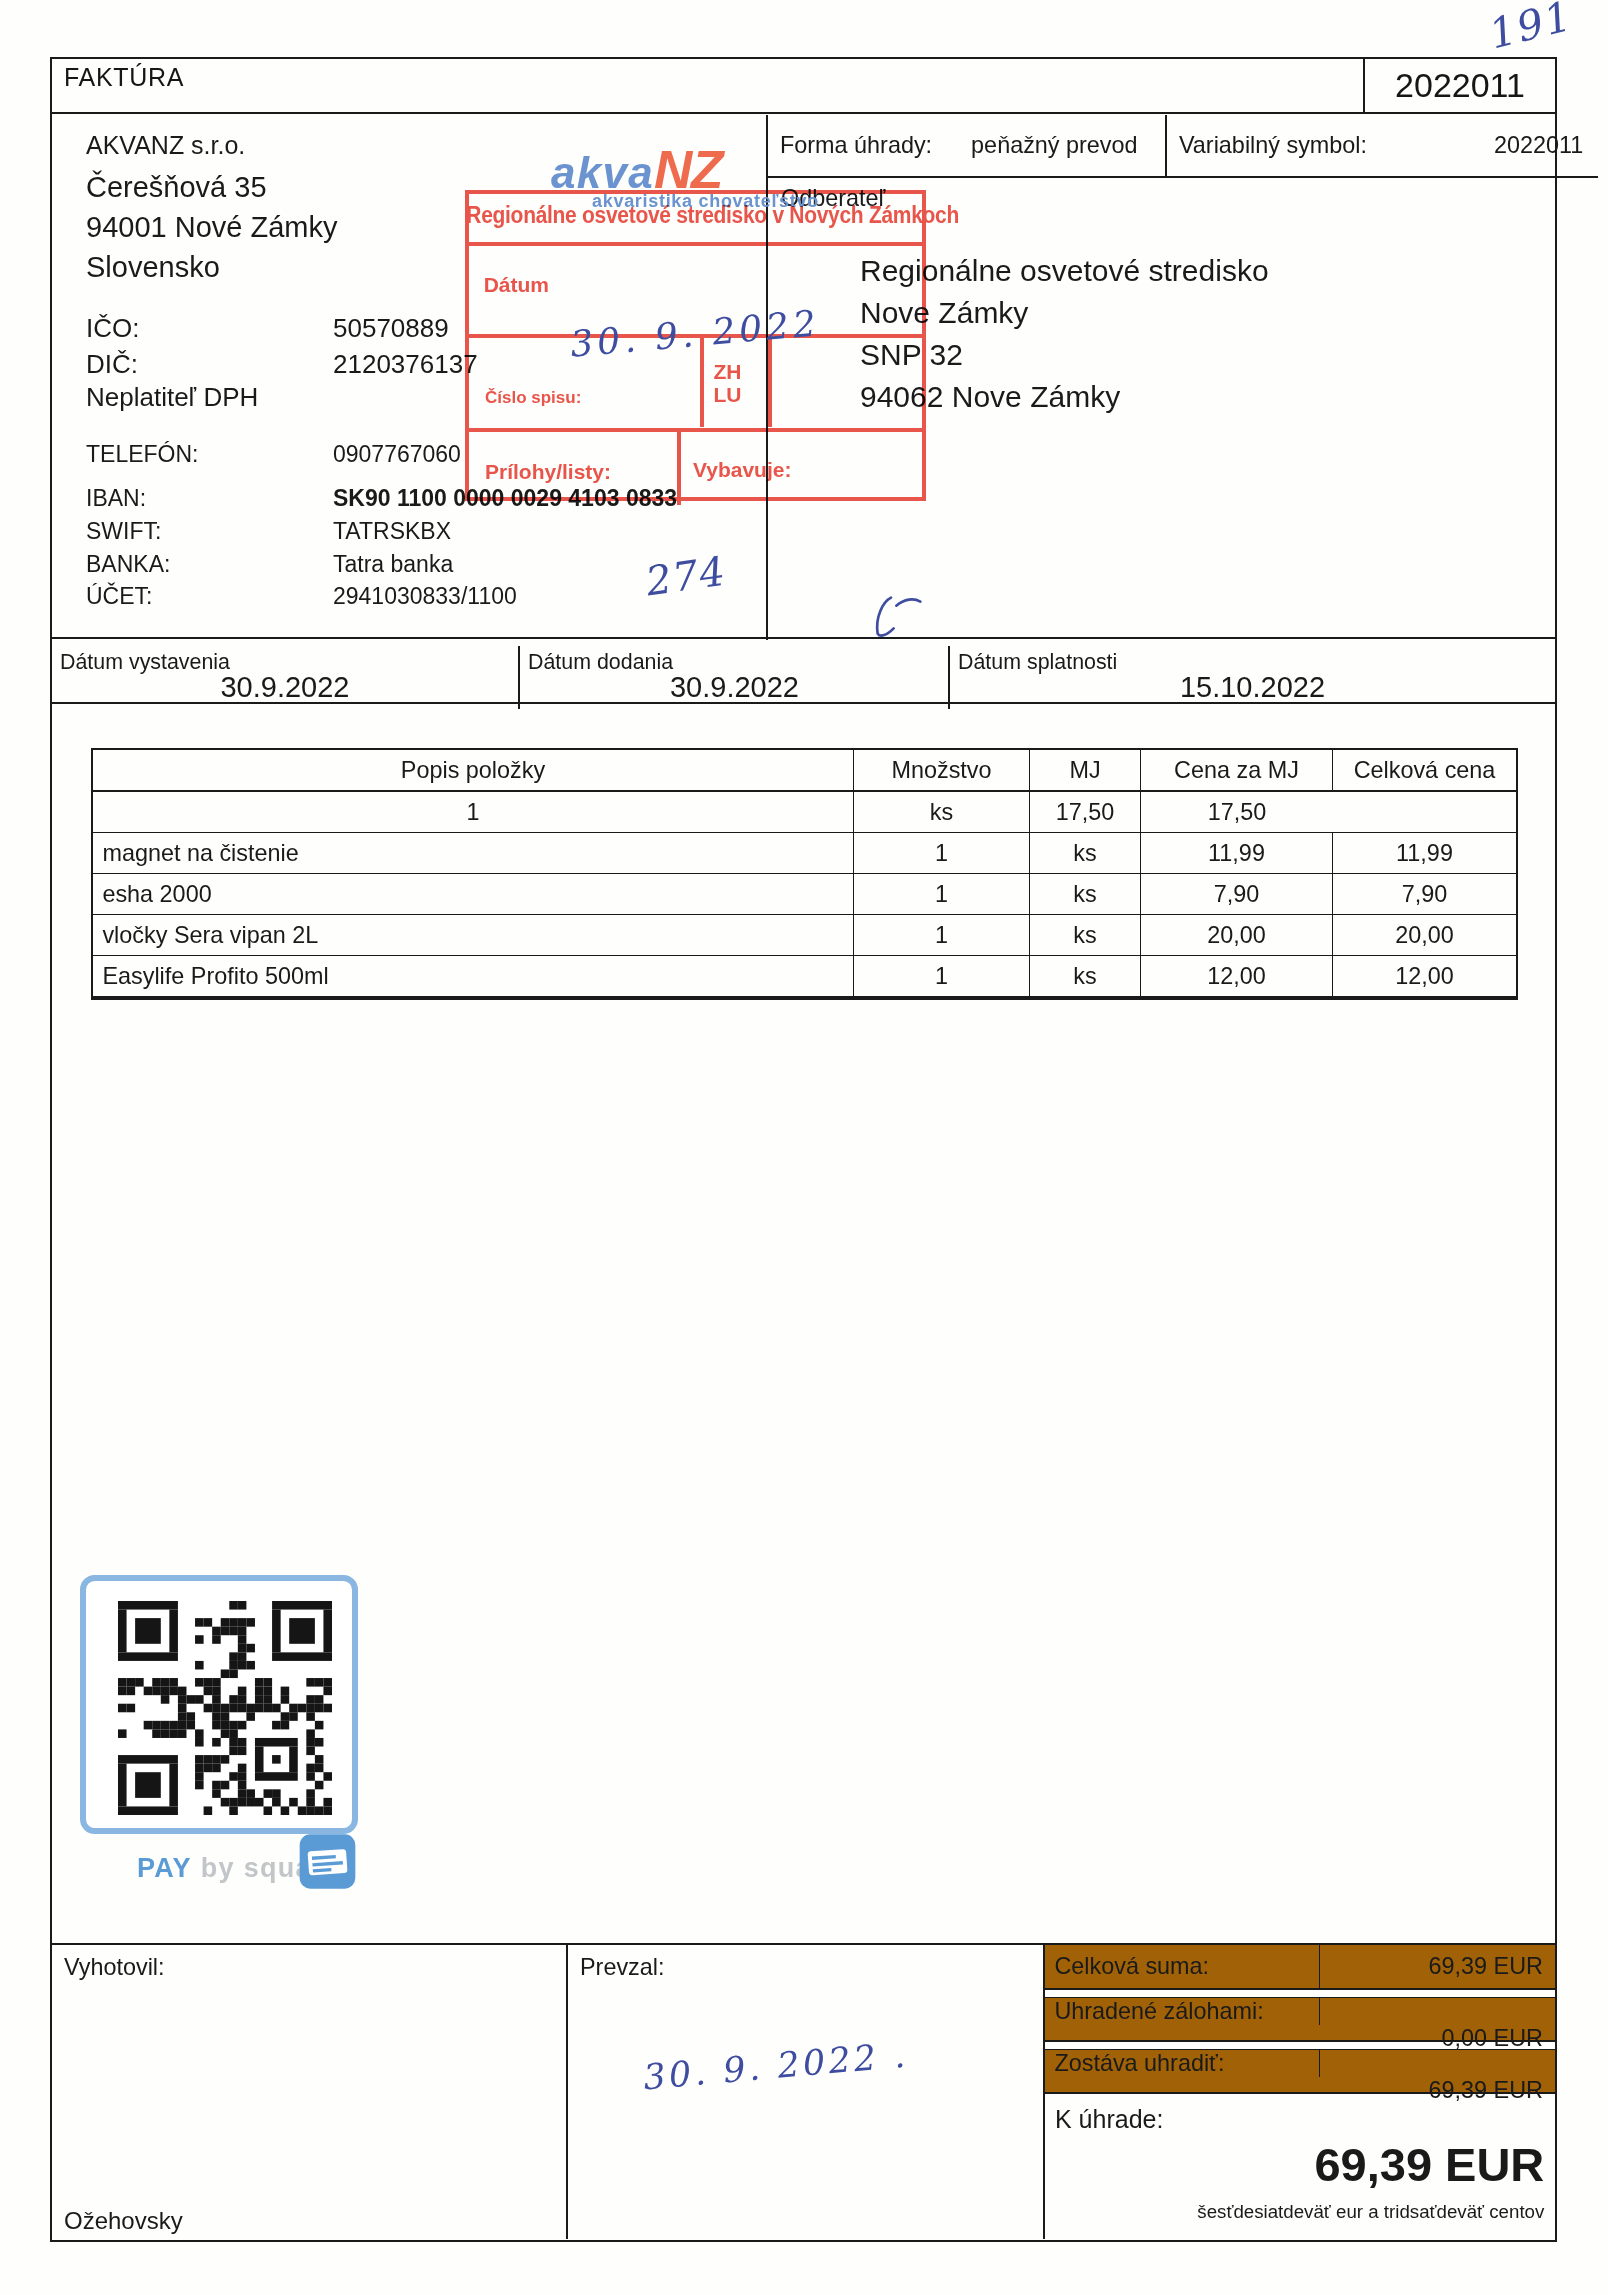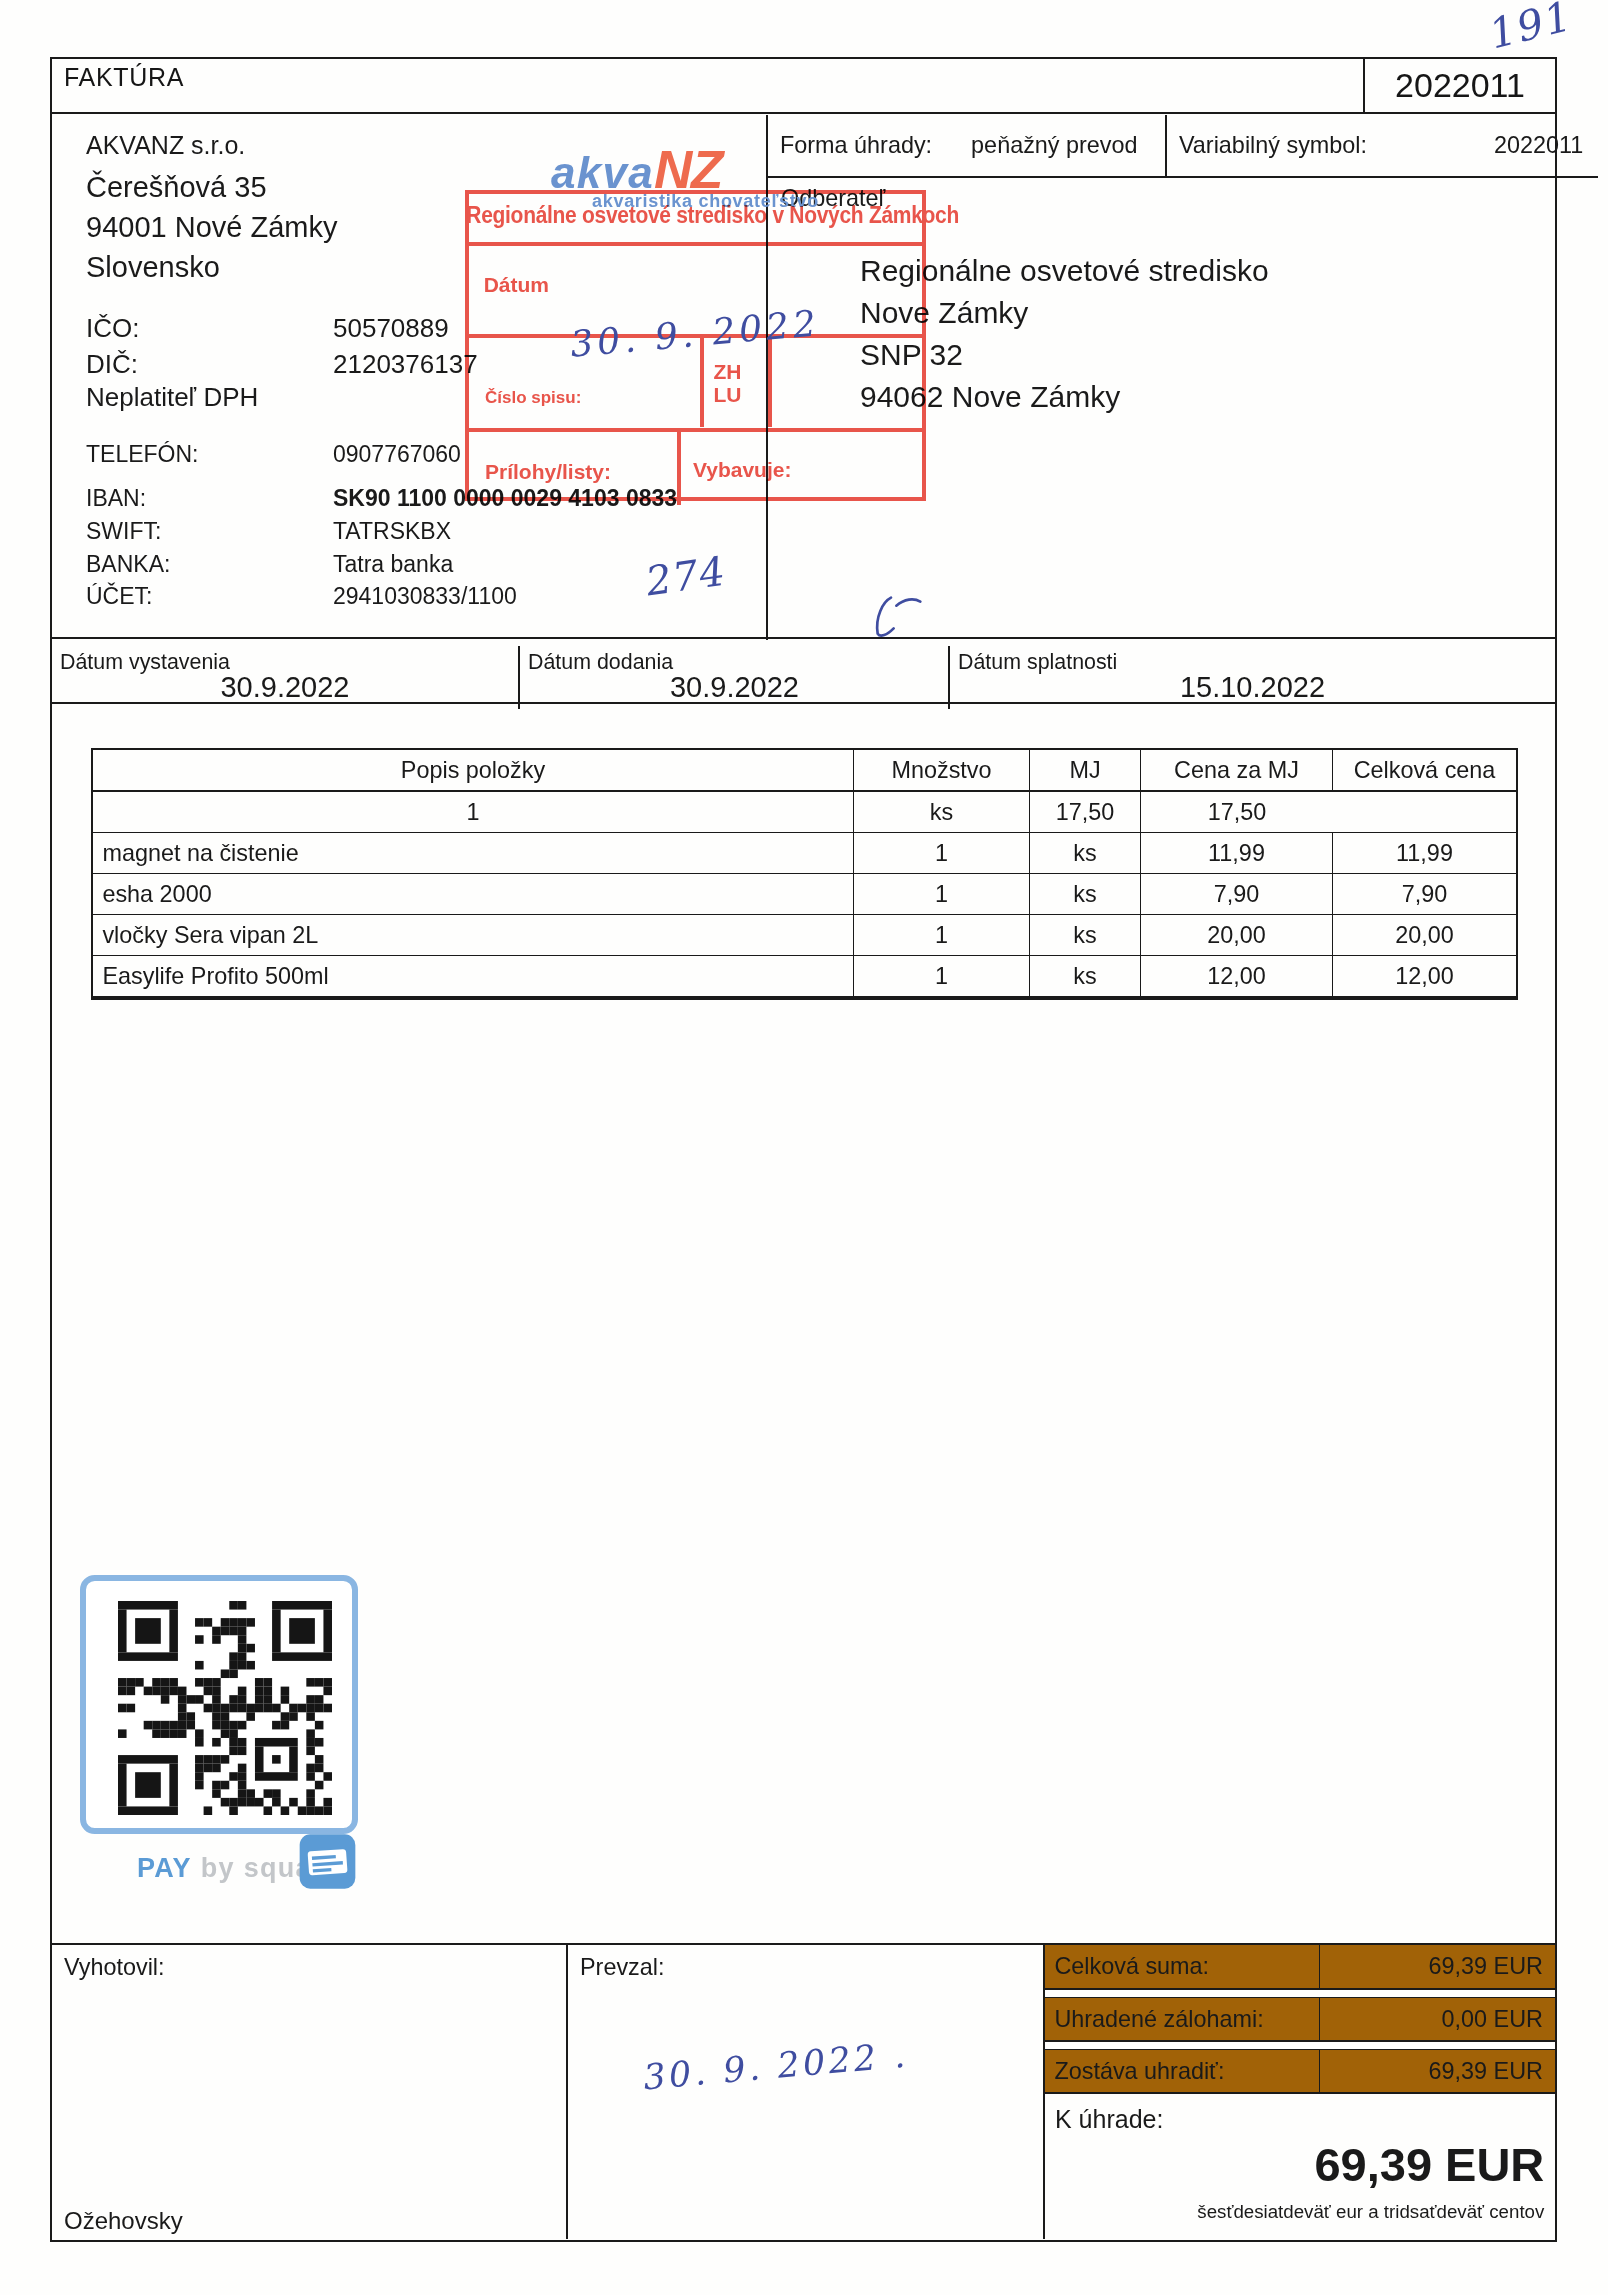--- a/index.html
+++ b/index.html
@@ -92,21 +92,21 @@
   .paysq .pay { font-weight:bold; color:#5b9bd5; letter-spacing:1.3px; }
   .paysq .bysq { color:#c3c6c9; font-weight:bold; letter-spacing:1.3px; }
   .card-icon { position:absolute; left:246px; top:1774px; }
 
   
   .bottom-box { position:absolute; left:0; top:1884px; width:100%; height:296px; border-top:2.7px solid #1a1a1a; }
   .bb-div1 { position:absolute; left:514px; top:0; width:2px; height:100%; background:#1a1a1a; }
   .bb-div2 { position:absolute; left:991px; top:0; width:2px; height:100%; background:#1a1a1a; }
   .bb-label { font-size:23.4px; position:absolute; }
   .sumrow { position:absolute; left:993px; right:0; display:flex; border-bottom:2px solid #1a1a1a; height:45px; background:#a16207; }
-  .sumrow.r2, .sumrow.r3 { border-top:1.3px solid #1a1a1a; }
+  .sumrow.r2, .sumrow.r3 { border-top:1.3px solid #1a1a1a;flex-direction:column; }
   .sumrow .slabel { width:275px; border-right:1.3px solid #1a1a1a; font-size:23.4px; display:flex; align-items:center; padding-left:9.4px; }
   .sumrow .svalue { flex:1; font-size:23.4px; display:flex; align-items:center; justify-content:flex-end; padding-right:12px; }
   .kuhrade-label { position:absolute; left:1003px; top:160px; font-size:25px; }
   .big-total { position:absolute; right:10.7px; top:192px; font-size:47px; font-weight:bold; }
   .amount-words { position:absolute; right:10.7px; top:256px; font-size:18.7px; }
   .vyhotovil-name { position:absolute; left:12px; top:262px; font-size:24px; }
 </style>
 </head>
 <body>
 

